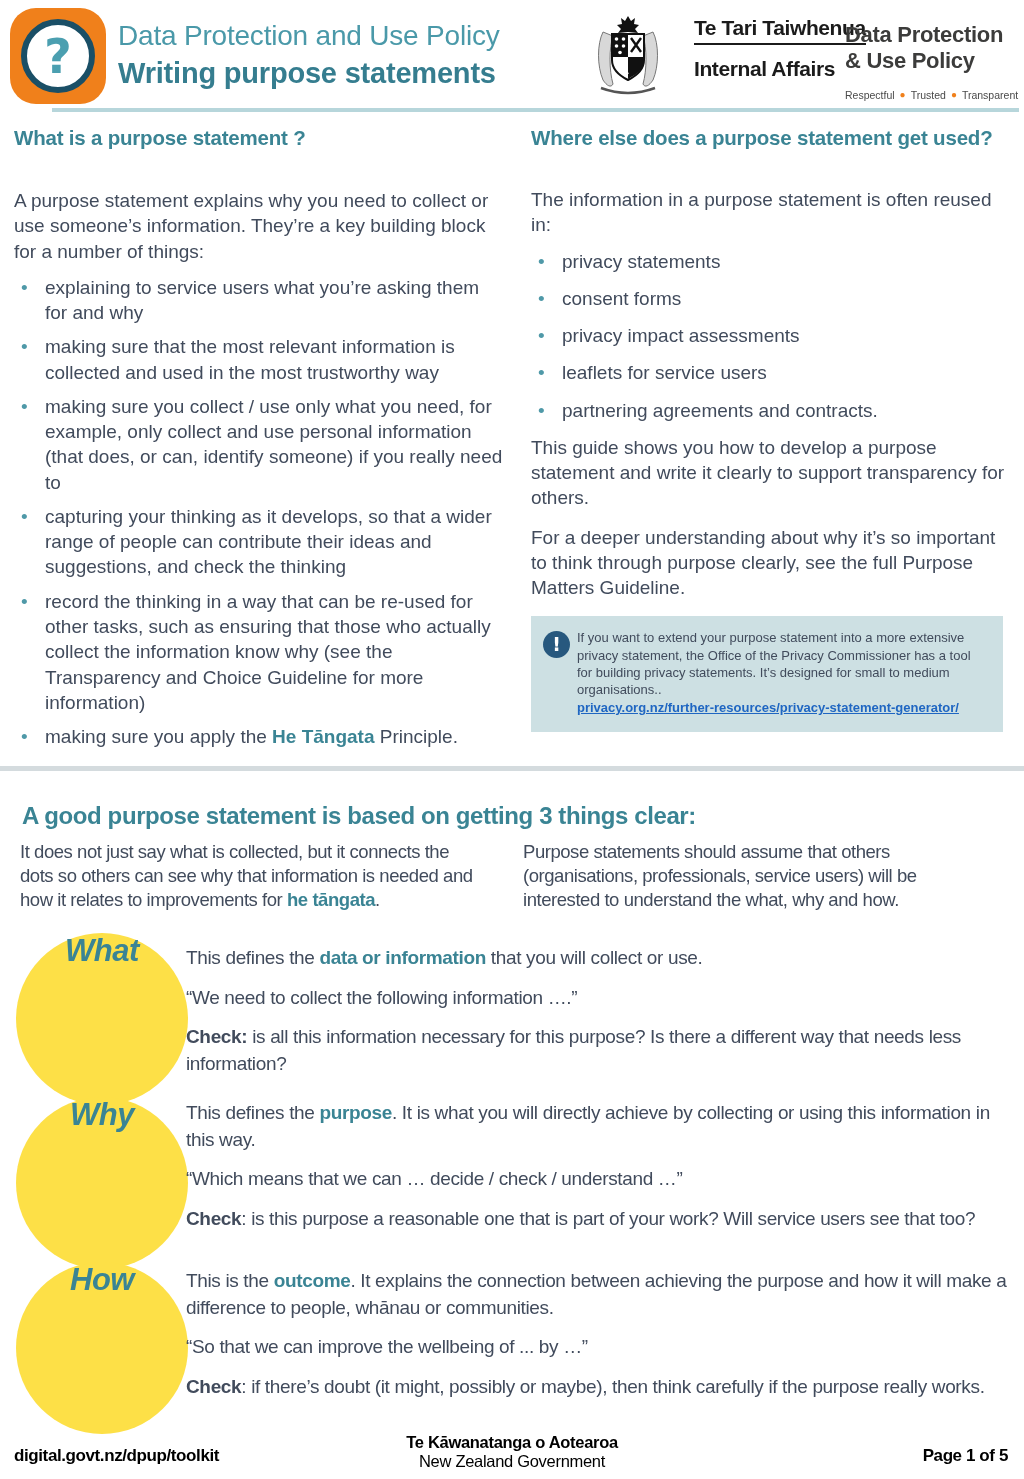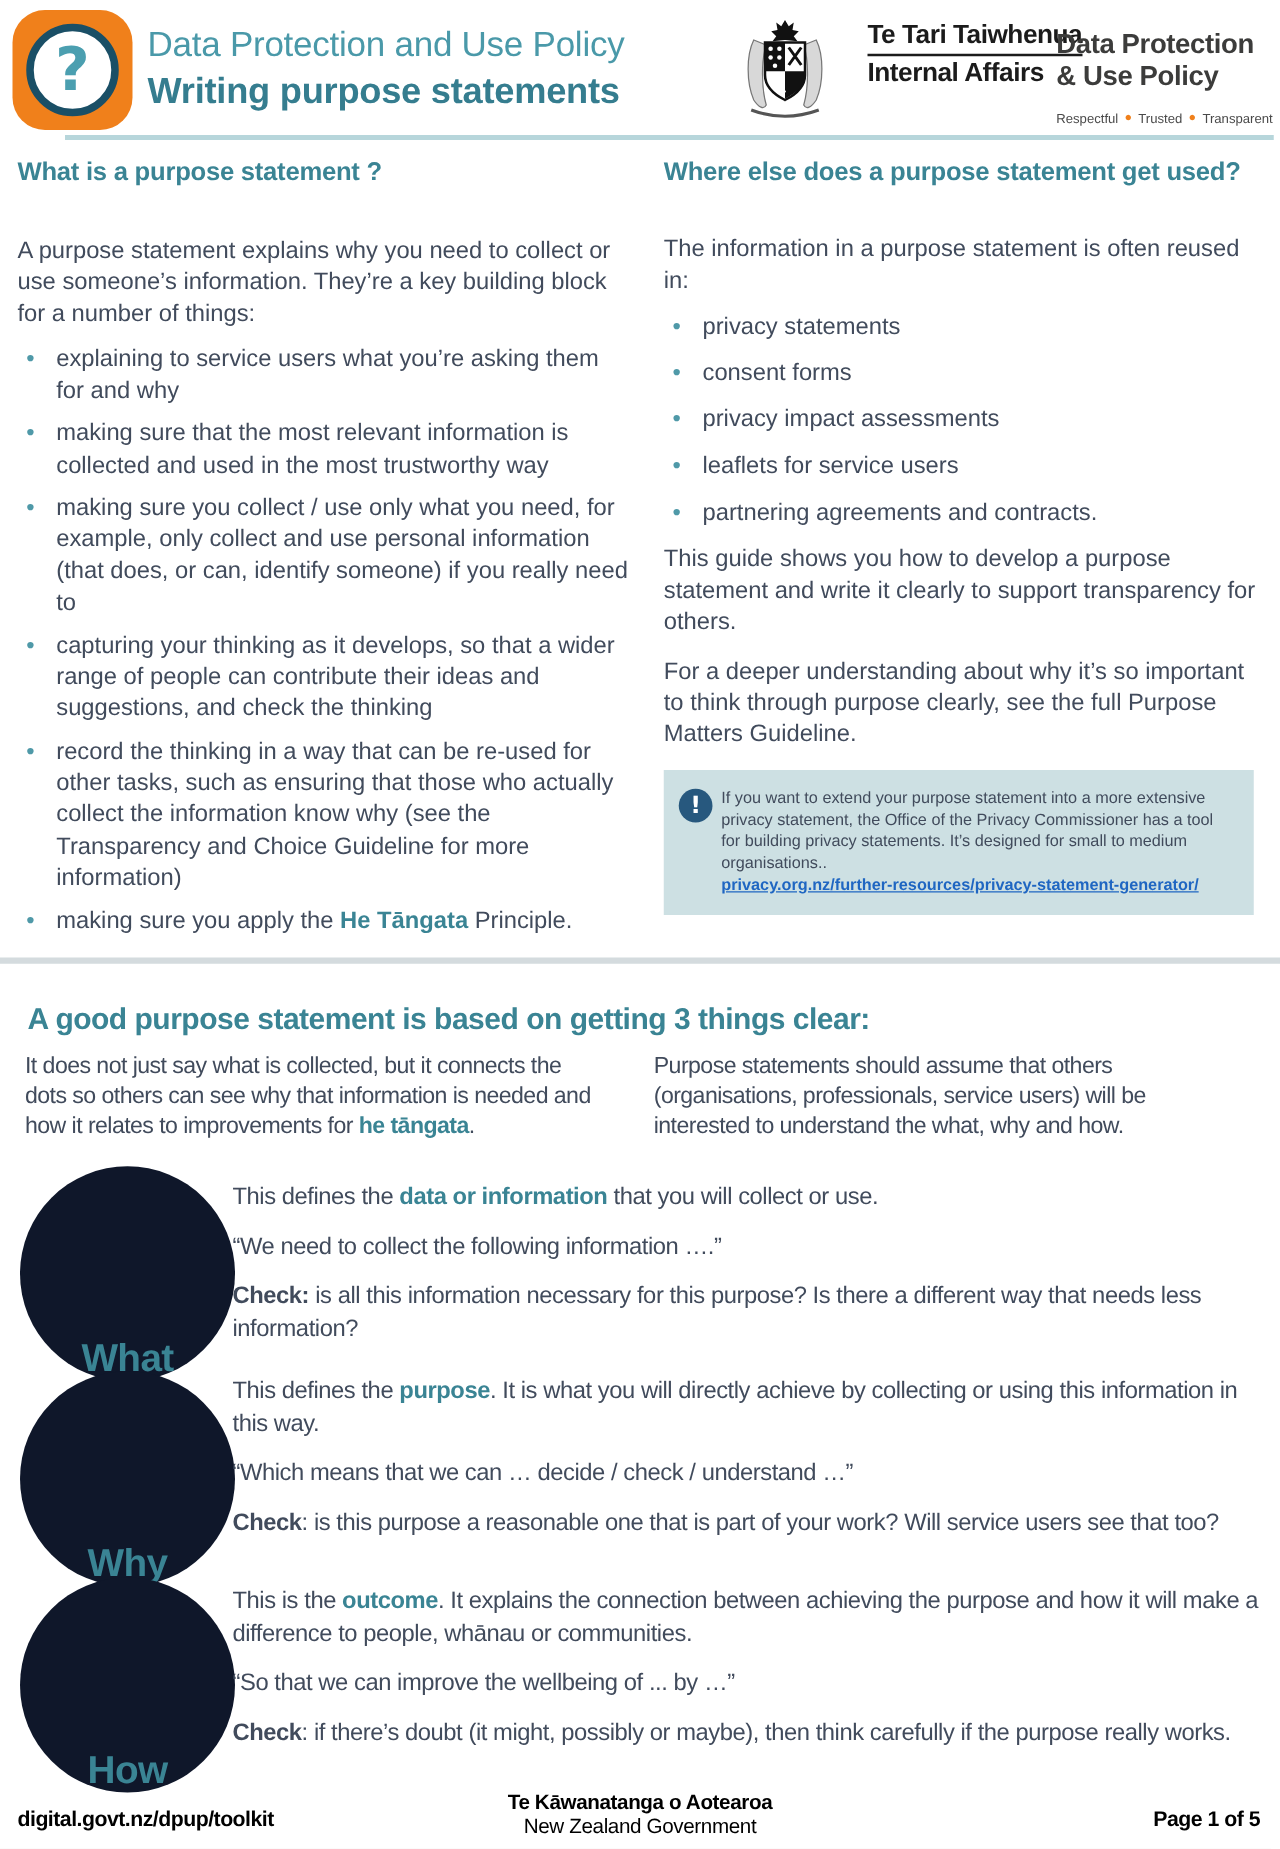--- a/index.html
+++ b/index.html
@@ -25,21 +25,21 @@
     font-family:"DejaVu Sans", sans-serif;
   }
   .title-block { position:absolute; left:118px; top:20px; }
   .title-line1 { font-size:28px; color:#4a99a9; letter-spacing:-0.2px; }
   .title-line2 { font-size:29px; font-weight:bold; color:#357d8f; letter-spacing:-0.2px; margin-top:5px;}
 
   .crest { position:absolute; left:595px; top:14px; }
   .agency { position:absolute; left:668px; top:16px;margin-left:26px; }
   .agency-l1 { font-size:21px; font-weight:bold; color:#1b1b1b; letter-spacing:-0.4px;
                border-bottom:2px solid #1b1b1b; padding-bottom:3px;}
-  .agency-l2 { font-size:21px; font-weight:bold; color:#1b1b1b; letter-spacing:-0.4px; padding-top:2px;}
+  .agency-l2 { font-size:21px; font-weight:bold; color:#1b1b1b; letter-spacing:-0.4px; padding-top:12px;}
 
   .brand { position:absolute; left:845px; top:22px; width:170px; }
   .brand-l1, .brand-l2 { font-size:22px; font-weight:bold; color:#3c3c3b; letter-spacing:-0.3px; line-height:1.2;}
   .brand-values { margin-top:14px; font-size:10.5px; color:#4a4a4a; display:flex; gap:5px; }
   .brand-dot { color:#f0801b; font-size:10px; }
 
   .header-rule { position:absolute; left:52px; right:5px; top:108px; height:4px; background:#b7d6db; }
 
   
   .col { position:absolute; top:126px; }
@@ -74,21 +74,21 @@
     position:absolute; left:22px; top:802px; width:900px;
     font-size:24px; font-weight:bold; color:#3a8494; letter-spacing:-0.4px;
   }
   .mid-col { position:absolute; top:840px; font-size:18.5px; line-height:1.3; letter-spacing:-0.45px; color:#414b5c;}
   .mid-col-left  { left:20px;  width:462px; }
   .mid-col-right { left:523px; width:452px; }
 
   
   .row-circle {
     position:absolute; left:16px; width:172px; height:172px; border-radius:50%;
-    background:#0f172a; display:flex; align-items:flex-end; justify-content:center;
+    background:#fde047; display:flex; align-items:flex-start; justify-content:center;font-style:italic;
   }
   .row-circle .row-label { font-size:31px; font-weight:bold; color:#3a8494; letter-spacing:-0.5px;}
   .row-text { position:absolute; left:186px; width:822px; font-size:19px; line-height:1.4;
               letter-spacing:-0.35px; color:#414b5c; }
   .row-text p { margin-bottom:13px; }
   .row-text .bold { font-weight:bold;margin-top:12px; }
   .c1 { top:933px; }  .t1 { top:945px; }
   .c2 { top:1097px; } .t2 { top:1100px; }
   .c3 { top:1262px; } .t3 { top:1268px; }
 

